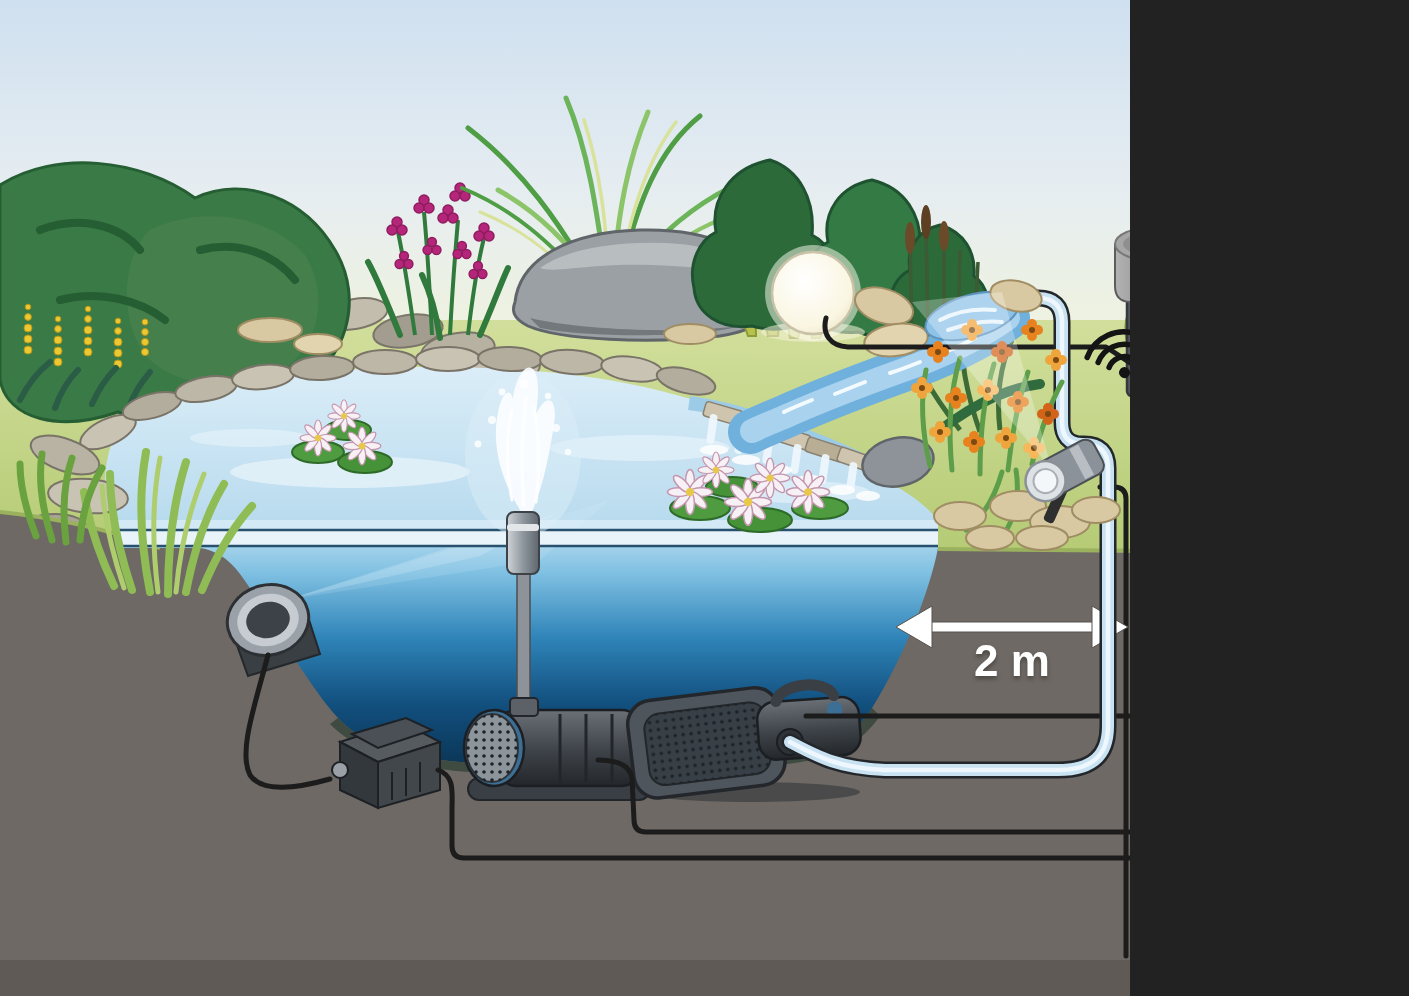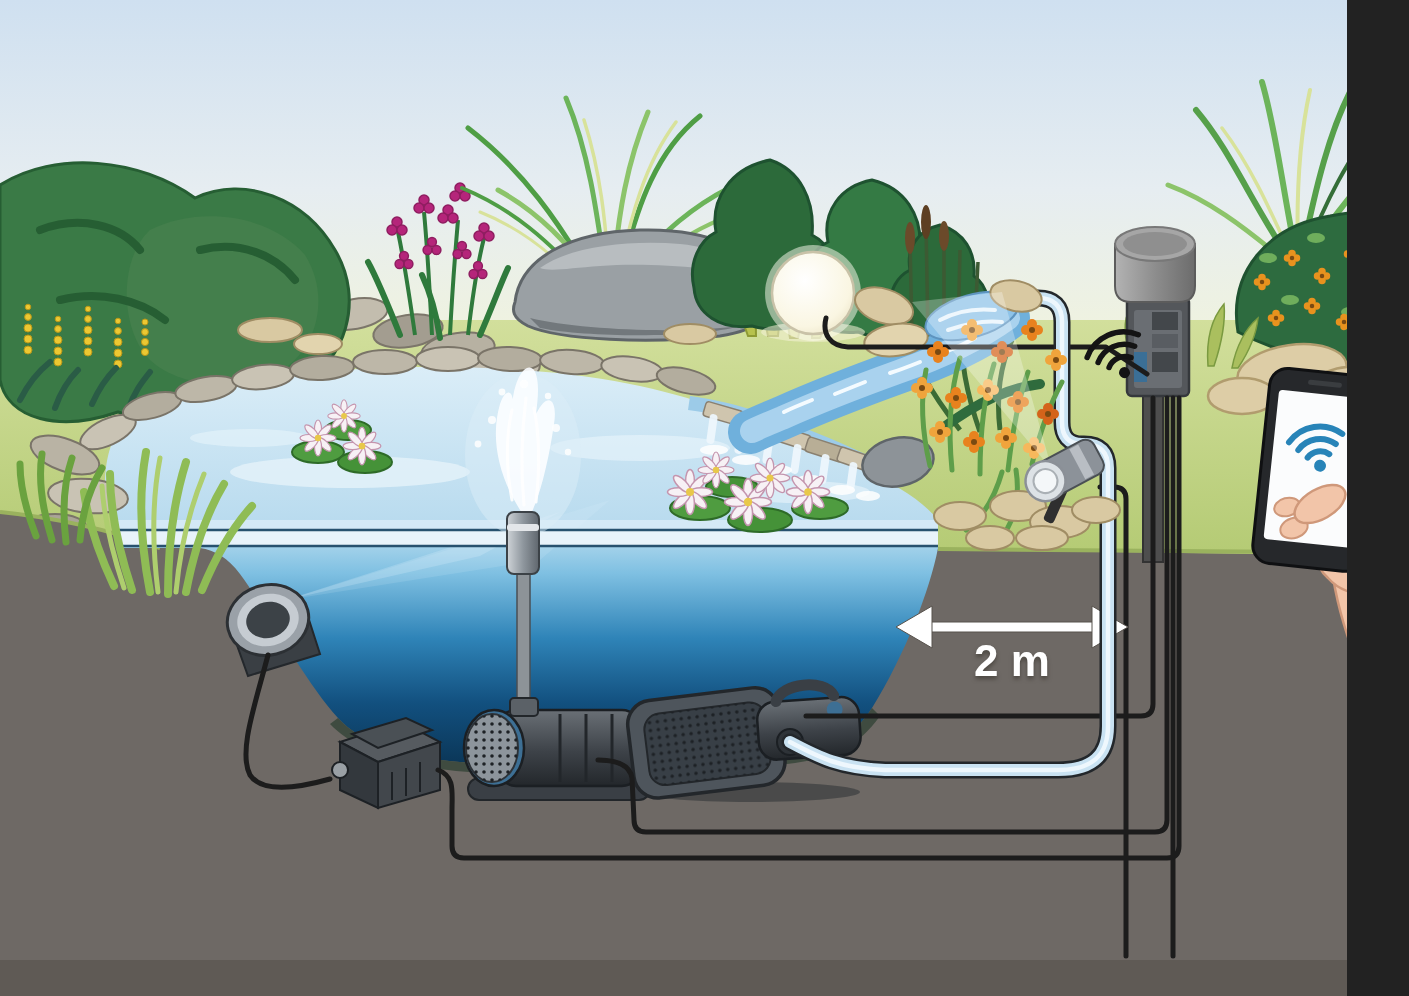--- a/index.html
+++ b/index.html
@@ -1,16 +1,16 @@
 <!DOCTYPE html>
 <html><head>
 <meta charset="utf-8">
 <style>
   html,body{margin:0;padding:0;background:#222;}
-  .canvas{position:relative;width:1347px;height:996px;overflow:hidden;background:#dfe9f3;font-family:"Liberation Sans",sans-serif;}
+  .canvas{position:relative;width:1130px;height:996px;overflow:hidden;background:#dfe9f3;font-family:"Liberation Sans",sans-serif;}
   svg{display:block;}
   .distance-text{font-family:"Liberation Sans",sans-serif;font-weight:bold;font-size:44px;fill:#ffffff;filter:drop-shadow(0 3px 2px rgba(60,55,48,.7));}
 </style>
 </head>
 <body>
 
 <div class="canvas">
 <svg width="1409" height="996" viewBox="0 0 1409 996">
 <defs>
   <linearGradient id="skyGrad" x1="0" y1="0" x2="0" y2="345" gradientUnits="userSpaceOnUse">

